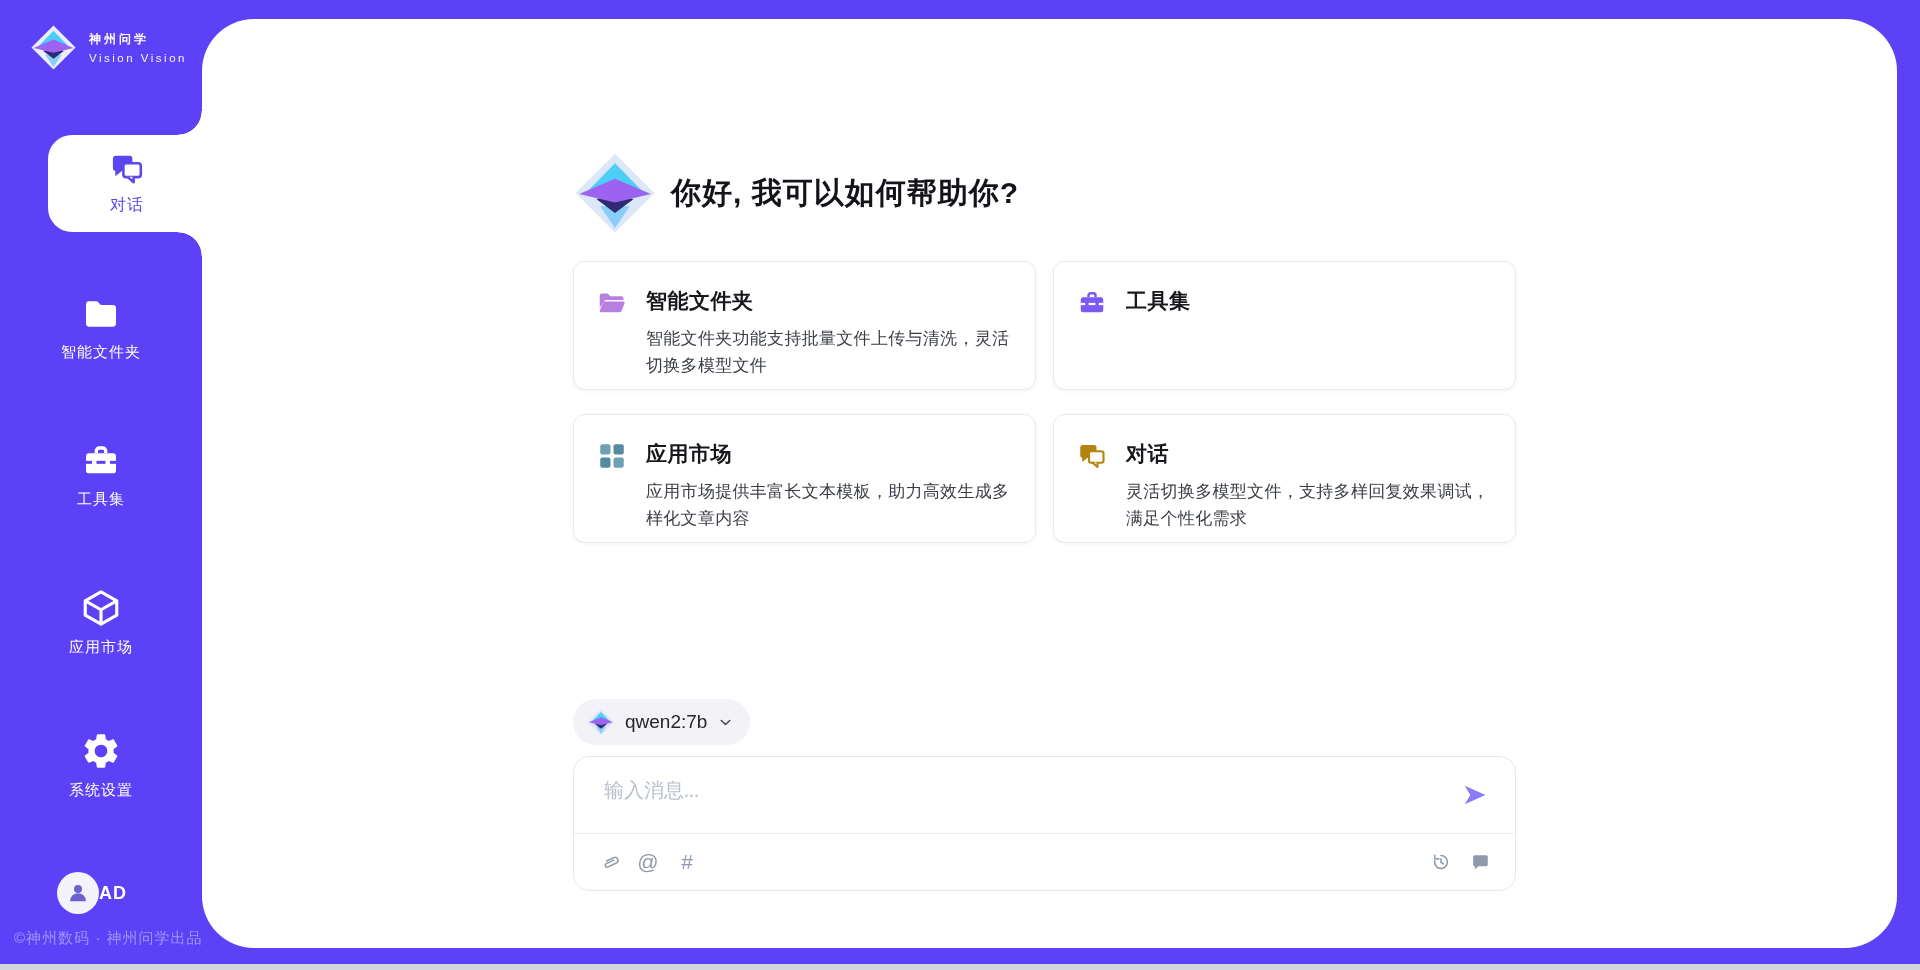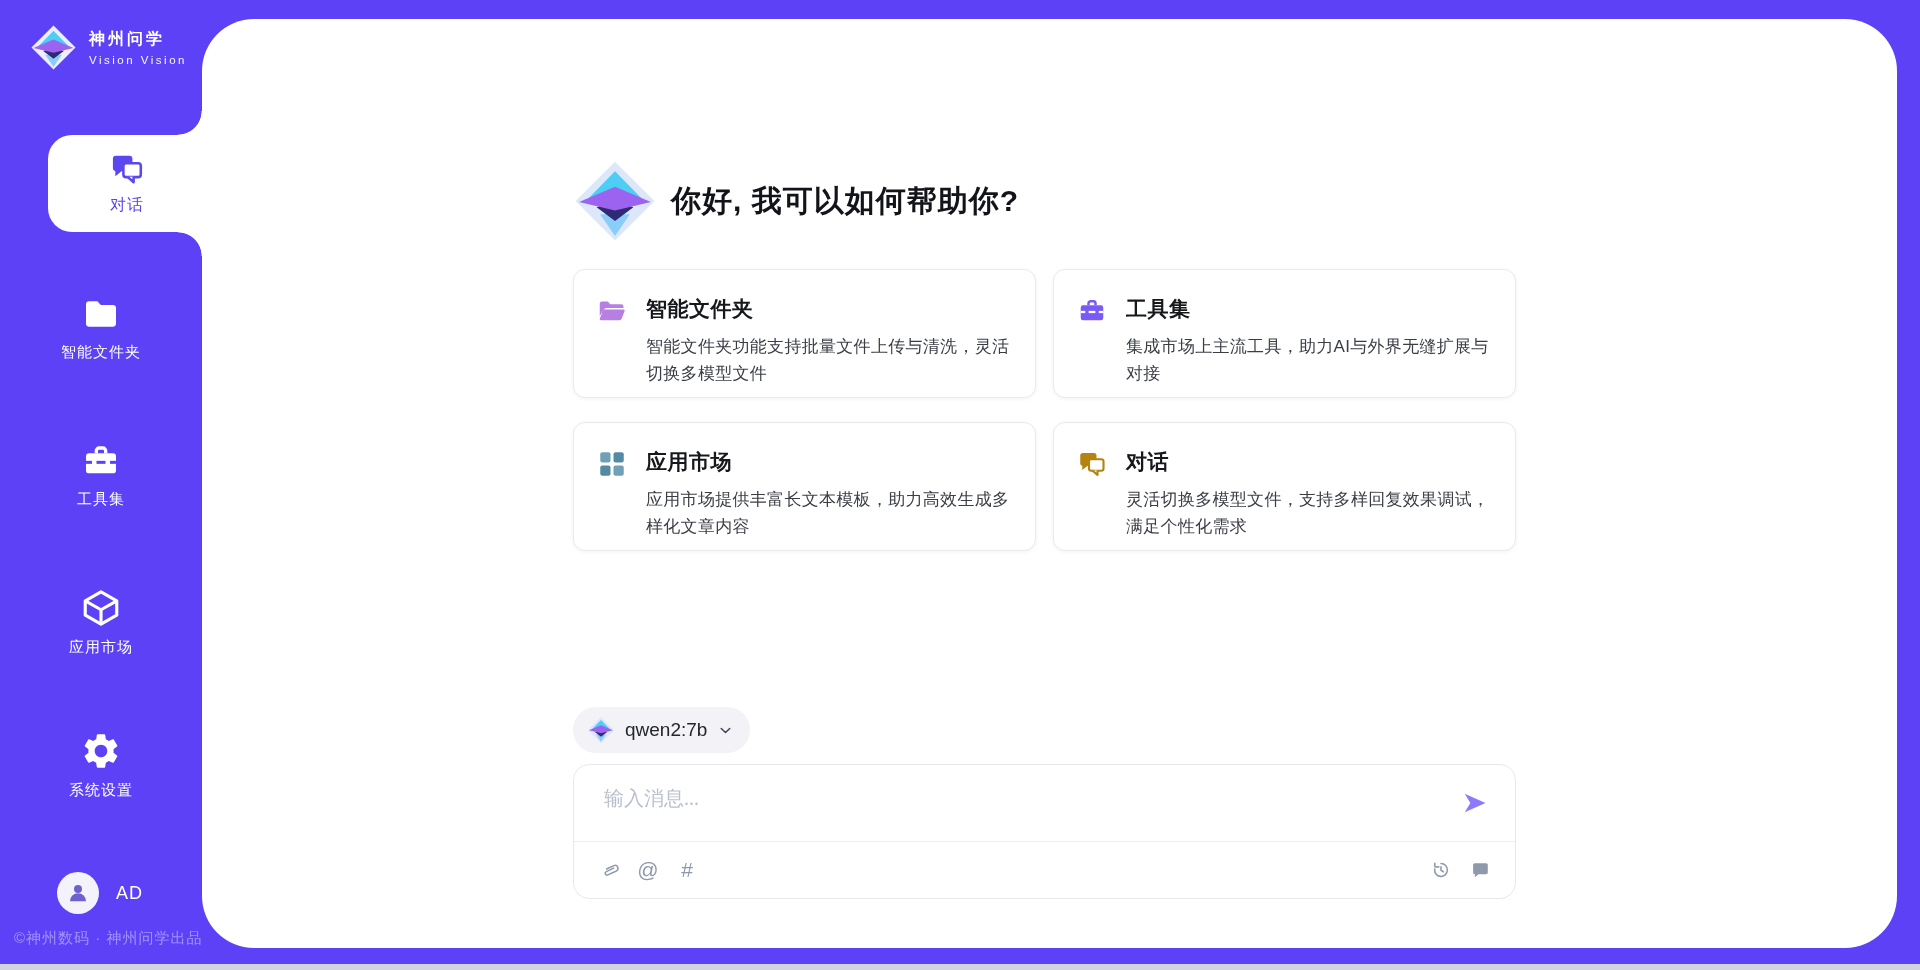--- a/index.html
+++ b/index.html
@@ -5,40 +5,40 @@
   html,body{margin:0;padding:0;background:#5C41F7;}
   body{width:1920px;height:970px;overflow:hidden;font-family:"Liberation Sans",sans-serif;-webkit-font-smoothing:antialiased;}
   #app{position:relative;width:1920px;height:970px;background:#5C41F7;}
 
   
   .main-panel{position:absolute;left:202px;top:19px;width:1695px;height:929px;background:#fff;border-radius:52px;}
   .scroll-strip{position:absolute;left:0;bottom:0;width:1920px;height:6px;background:#d2d3db;}
 
   
   .brand{position:absolute;left:30px;top:24px;display:flex;align-items:center;gap:12px;}
-  .brand-name{font-size:16px;font-weight:bold;color:#fff;letter-spacing:3px;}
+  .brand-name{font-size:12px;font-weight:bold;color:#fff;letter-spacing:3px;}
   .brand-tagline{font-size:11.5px;color:rgba(255,255,255,.95);letter-spacing:2.5px;margin-top:4px;}
 
   .tab-active{position:absolute;left:48px;top:135px;width:158px;height:97px;background:#fff;border-radius:24px 0 0 24px;display:flex;flex-direction:column;align-items:center;justify-content:center;gap:8px;cursor:pointer;}
   .tab-active .nav-label{color:#5B47F0;font-size:16px;}
   .connector{position:absolute;left:178px;width:24px;height:24px;}
   .connector.top{top:111px;background:radial-gradient(circle at 0 0,#5C41F7 23.2px,#fff 23.9px);}
   .connector.bottom{top:232px;background:radial-gradient(circle at 0 100%,#5C41F7 23.2px,#fff 23.9px);}
 
   .nav-item{position:absolute;left:0;width:202px;display:flex;flex-direction:column;align-items:center;gap:9px;cursor:pointer;}
   .nav-label{font-size:15px;color:#fff;letter-spacing:1px;}
   .nav-smart-folder{top:294px;} .nav-toolset{top:441px;} .nav-app-market{top:587px;} .nav-settings{top:730px;}
 
-  .user-row{position:absolute;left:57px;top:872px;display:flex;align-items:center;gap:17px;cursor:pointer;}
+  .user-row{position:absolute;left:57px;top:872px;display:flex;align-items:center;cursor:pointer;font-weight:bold;}
   .avatar{width:42px;height:42px;border-radius:50%;background:#f4f3fb;display:flex;align-items:center;justify-content:center;}
   .user-name{font-size:18px;color:#fff;letter-spacing:1px;}
   .credit{position:absolute;left:14px;top:929px;font-size:15px;color:rgba(255,255,255,.42);letter-spacing:1px;text-align:right;}
 
   
-  .content{position:absolute;left:573px;top:15px;width:943px;height:929px;}
+  .content{position:absolute;left:573px;top:7px;width:943px;height:929px;}
   .greeting-row{position:absolute;top:144px;left:0;display:flex;align-items:center;gap:14px;}
   .greeting-text{font-size:30px;font-weight:bold;color:#131419;letter-spacing:1px;}
 
   .cards{position:absolute;top:254px;left:0;width:943px;display:grid;grid-template-columns:463px 463px;column-gap:17px;row-gap:24px;}
   .card{height:129px;box-sizing:border-box;background:#fff;border:1px solid #e9e9f0;border-radius:12px;box-shadow:0 1px 4px rgba(25,25,60,.05);padding:25px 24px 0 23px;display:flex;gap:19px;cursor:pointer;}
   .card-icon{flex:none;margin-top:1px;}
   .card-title{font-size:21px;font-weight:bold;color:#16181c;margin:0 0 10px 0;letter-spacing:.5px;}
   .card-desc{font-size:17px;color:#3a3e45;line-height:27px;letter-spacing:.3px;}
 
   .model-pill{position:absolute;top:692px;left:0;height:46px;border-radius:23px;background:#f2f2f7;display:inline-flex;align-items:center;gap:10px;padding:0 16px 0 14px;cursor:pointer;}
@@ -161,21 +161,20 @@
       <div class="card">
         <svg class="card-icon" width="30" height="30" viewBox="0 0 24 24">
           <path d="M9.2 7.4 V5.9 a1.7 1.7 0 0 1 1.7 -1.7 h2.2 a1.7 1.7 0 0 1 1.7 1.7 v1.5" stroke="#7A5AF5" stroke-width="2" fill="none"></path>
           <rect x="3" y="7.4" width="18" height="12" rx="1.9" fill="#7A5AF5"></rect>
           <rect x="3" y="11.9" width="18" height="1.8" fill="#fff"></rect>
           <rect x="6.6" y="10.7" width="2.7" height="4.2" rx="0.7" fill="#7A5AF5"></rect>
           <rect x="14.7" y="10.7" width="2.7" height="4.2" rx="0.7" fill="#7A5AF5"></rect>
         </svg>
         <div>
           <div class="card-title">工具集</div>
-          <div class="card-desc">集成市场上主流工具，助力AI与外界无缝扩展与对接</div>
         </div>
       </div>
 
       <div class="card">
         <svg class="card-icon" width="30" height="30" viewBox="0 0 24 24">
           <rect x="2.6" y="2.6" width="8.2" height="8.2" rx="1.6" fill="#6FA0B5"></rect>
           <rect x="13.2" y="2.6" width="8.2" height="8.2" rx="1.6" fill="#558BA2"></rect>
           <rect x="2.6" y="13.2" width="8.2" height="8.2" rx="1.6" fill="#558BA2"></rect>
           <rect x="13.2" y="13.2" width="8.2" height="8.2" rx="1.6" fill="#6FA0B5"></rect>
         </svg>

